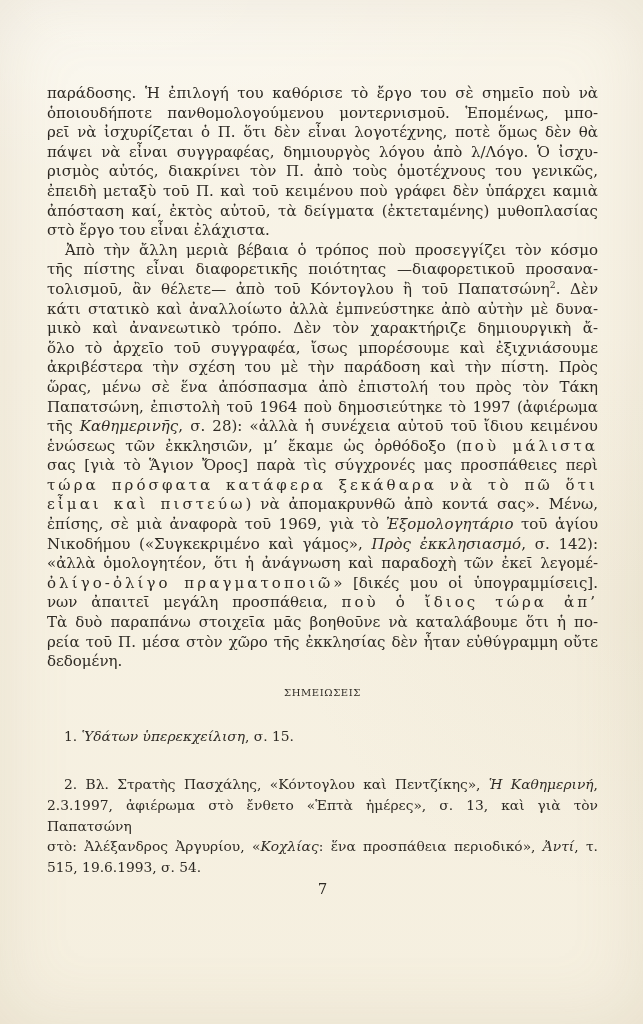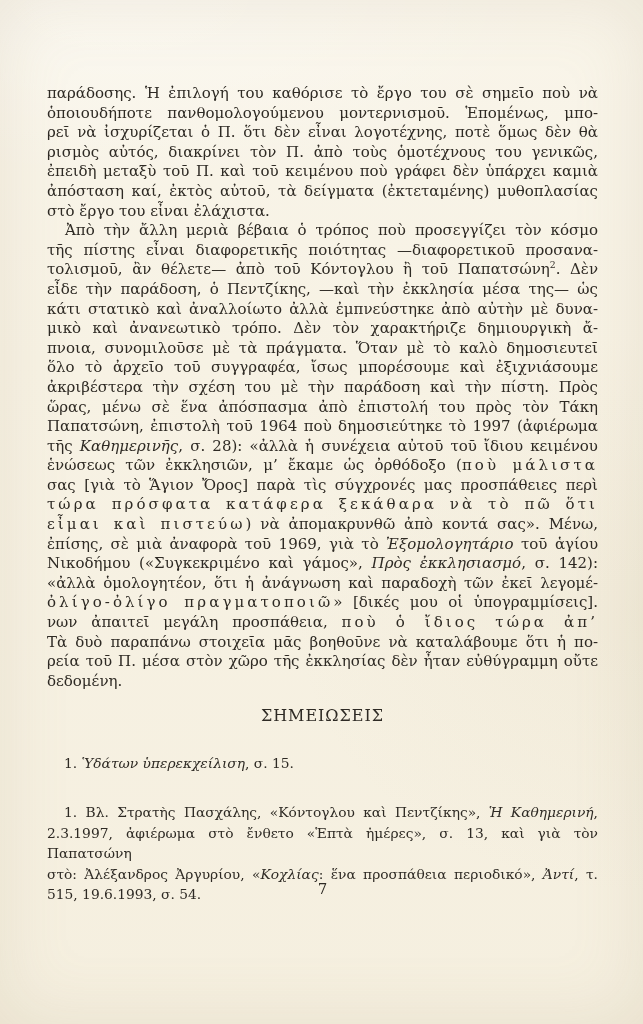--- a/index.html
+++ b/index.html
@@ -21,21 +21,21 @@
   .bline {
     font-size:15px; line-height:19.6px;
     text-align:justify; text-align-last:justify;
   }
   .bline.last { text-align-last:left; }
   .bline.ind { text-indent:18px; }
   .i { font-style:italic; }
   .sp { letter-spacing:0.205em; }
   .sup { vertical-align:super; font-size:0.62em; line-height:0; letter-spacing:0; }
   .notes-heading {
-    text-align:center; font-size:16px; letter-spacing:0.06em;
+    text-align:center; font-size:10px; letter-spacing:0.06em;
     margin-top:15px; margin-bottom:14px;
   }
   .nline {
     font-size:13.8px; line-height:20.6px;
     text-align:justify; text-align-last:justify;
   }
   .nline.last { text-align-last:left; }
   .nline.ind { text-indent:17px;margin-top:28px; }
   .page-number {
     position:absolute; left:47px; top:880px; width:551px;
@@ -45,33 +45,32 @@
 </head>
 <body>
 
 <div class="page">
   <div class="textblock">
     <div>
         <div class="para">
           <div class="bline"><span>παράδοσης. Ἡ ἐπιλογή του καθόρισε τὸ ἔργο του σὲ σημεῖο ποὺ νὰ</span></div>
           <div class="bline"><span>ὁποιουδήποτε πανθομολογούμενου μοντερνισμοῦ. Ἑπομένως, μπο-</span></div>
           <div class="bline"><span>ρεῖ νὰ ἰσχυρίζεται ὁ Π. ὅτι δὲν εἶναι λογοτέχνης, ποτὲ ὅμως δὲν θὰ</span></div>
+          <div class="bline"><span>πάψει νὰ εἶναι συγγραφέας, δημιουργὸς λόγου ἀπὸ λ/Λόγο. Ὁ ἰσχυ-</span></div>
           <div class="bline"><span>ρισμὸς αὐτός, διακρίνει τὸν Π. ἀπὸ τοὺς ὁμοτέχνους του γενικῶς,</span></div>
           <div class="bline"><span>ἐπειδὴ μεταξὺ τοῦ Π. καὶ τοῦ κειμένου ποὺ γράφει δὲν ὑπάρχει καμιὰ</span></div>
           <div class="bline"><span>ἀπόσταση καί, ἐκτὸς αὐτοῦ, τὰ δείγματα (ἐκτεταμένης) μυθοπλασίας</span></div>
           <div class="bline last"><span>στὸ ἔργο του εἶναι ἐλάχιστα.</span></div>
         </div>
         <div class="para">
           <div class="bline ind"><span>Ἀπὸ τὴν ἄλλη μεριὰ βέβαια ὁ τρόπος ποὺ προσεγγίζει τὸν κόσμο</span></div>
           <div class="bline"><span>τῆς πίστης εἶναι διαφορετικῆς ποιότητας —διαφορετικοῦ προσανα-</span></div>
           <div class="bline"><span>τολισμοῦ, ἂν θέλετε— ἀπὸ τοῦ Κόντογλου ἢ τοῦ Παπατσώνη</span><span class="sup">2</span><span>. Δὲν</span></div>
-          <div class="bline"><span>εἶδε τὴν παράδοση, ὁ Πεντζίκης, —καὶ τὴν ἐκκλησία μέσα της— ὡς</span></div>
           <div class="bline"><span>κάτι στατικὸ καὶ ἀναλλοίωτο ἀλλὰ ἐμπνεύστηκε ἀπὸ αὐτὴν μὲ δυνα-</span></div>
           <div class="bline"><span>μικὸ καὶ ἀνανεωτικὸ τρόπο. Δὲν τὸν χαρακτήριζε δημιουργικὴ ἄ-</span></div>
-          <div class="bline"><span>πνοια, συνομιλοῦσε μὲ τὰ πράγματα. Ὅταν μὲ τὸ καλὸ δημοσιευτεῖ</span></div>
           <div class="bline"><span>ὅλο τὸ ἀρχεῖο τοῦ συγγραφέα, ἴσως μπορέσουμε καὶ ἐξιχνιάσουμε</span></div>
           <div class="bline"><span>ἀκριβέστερα τὴν σχέση του μὲ τὴν παράδοση καὶ τὴν πίστη. Πρὸς</span></div>
           <div class="bline"><span>ὥρας, μένω σὲ ἕνα ἀπόσπασμα ἀπὸ ἐπιστολή του πρὸς τὸν Τάκη</span></div>
           <div class="bline"><span>Παπατσώνη, ἐπιστολὴ τοῦ 1964 ποὺ δημοσιεύτηκε τὸ 1997 (ἀφιέρωμα</span></div>
           <div class="bline"><span>τῆς </span><span class="i">Καθημερινῆς</span><span>, σ. 28): «ἀλλὰ ἡ συνέχεια αὐτοῦ τοῦ ἴδιου κειμένου</span></div>
           <div class="bline"><span>ἑνώσεως τῶν ἐκκλησιῶν, μ’ ἔκαμε ὡς ὀρθόδοξο (</span><span class="sp">ποὺ μάλιστα</span></div>
           <div class="bline"><span>σας [γιὰ τὸ Ἅγιον Ὄρος] παρὰ τὶς σύγχρονές μας προσπάθειες περὶ</span></div>
           <div class="bline"><span class="sp">τώρα πρόσφατα κατάφερα ξεκάθαρα νὰ τὸ πῶ ὅτι</span></div>
           <div class="bline"><span class="sp">εἶμαι καὶ πιστεύω</span><span>) νὰ ἀπομακρυνθῶ ἀπὸ κοντά σας». Μένω,</span></div>
           <div class="bline"><span>ἐπίσης, σὲ μιὰ ἀναφορὰ τοῦ 1969, γιὰ τὸ </span><span class="i">Ἐξομολογητάριο</span><span>&nbsp;τοῦ ἁγίου</span></div>
@@ -83,21 +82,21 @@
           <div class="bline"><span>ρεία τοῦ Π. μέσα στὸν χῶρο τῆς ἐκκλησίας δὲν ἦταν εὐθύγραμμη οὔτε</span></div>
           <div class="bline last"><span>δεδομένη.</span></div>
         </div>
       </div>
     <div class="notes-heading">ΣΗΜΕΙΩΣΕΙΣ</div>
     <div>
         <div class="para">
           <div class="nline last ind"><span>1. </span><span class="i">Ὑδάτων ὑπερεκχείλιση</span><span>, σ. 15.</span></div>
         </div>
         <div class="para">
-          <div class="nline ind"><span>1. Βλ. Στρατὴς Πασχάλης, «Κόντογλου καὶ Πεντζίκης», </span><span class="i">Ἡ Καθημερινή</span><span>,</span></div>
+          <div class="nline ind"><span>2. Βλ. Στρατὴς Πασχάλης, «Κόντογλου καὶ Πεντζίκης», </span><span class="i">Ἡ Καθημερινή</span><span>,</span></div>
           <div class="nline"><span>2.3.1997, ἀφιέρωμα στὸ ἔνθετο «Ἑπτὰ ἡμέρες», σ. 13, καὶ γιὰ τὸν Παπατσώνη</span></div>
           <div class="nline"><span>στὸ: Ἀλέξανδρος Ἀργυρίου, «</span><span class="i">Κοχλίας</span><span>: ἕνα προσπάθεια περιοδικό», </span><span class="i">Ἀντί</span><span>, τ.</span></div>
           <div class="nline last"><span>515, 19.6.1993, σ. 54.</span></div>
         </div>
       </div>
   </div>
   <div class="page-number">7</div>
 </div>
 
 </body></html>

